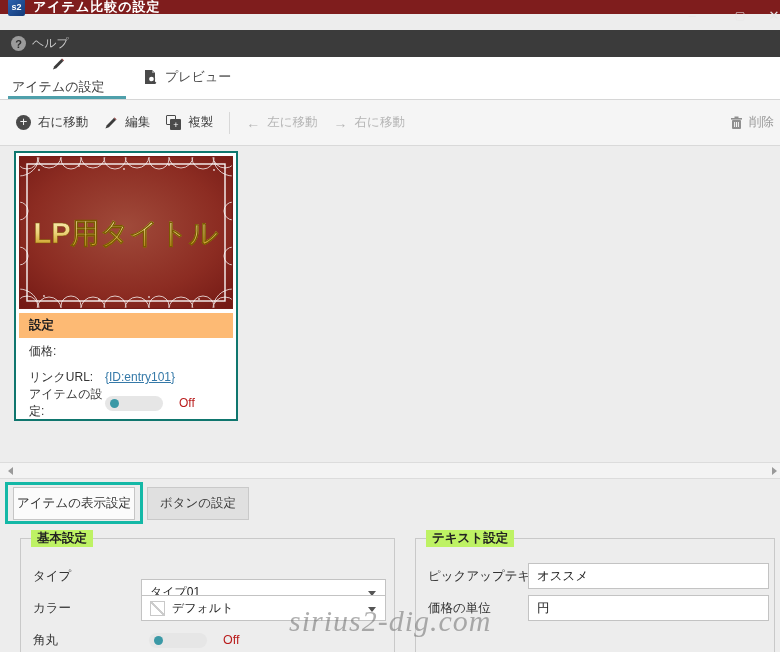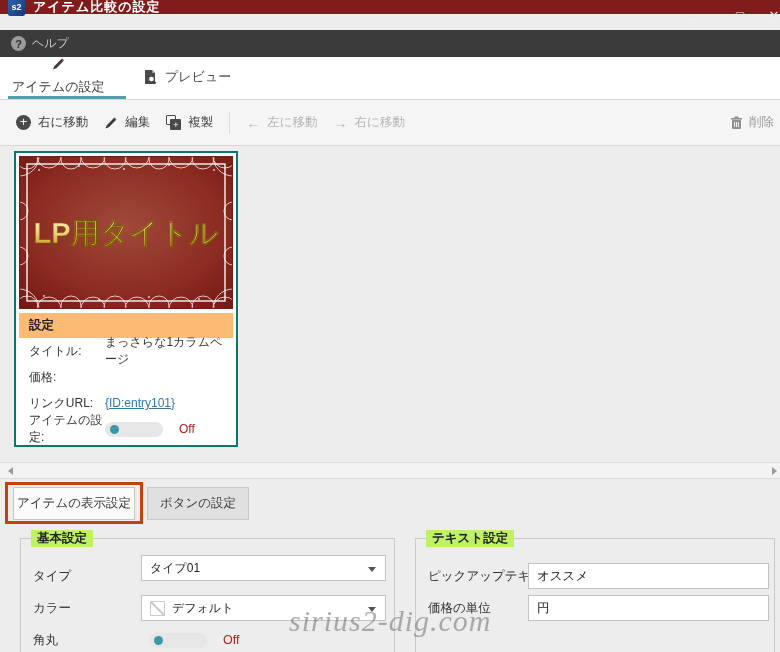--- a/index.html
+++ b/index.html
@@ -63,21 +63,21 @@
   .toggle-text { margin-left:16px; color:#b91c1c; }
 
   
   .hscroll { position:absolute; left:0; top:462px; width:780px; height:17px; background:#f3f3f3;
     border-top:1px solid #dcdcdc; border-bottom:1px solid #dcdcdc; }
   .hs-arrow { position:absolute; top:4px; width:0; height:0; border-top:4px solid transparent; border-bottom:4px solid transparent; }
   .hs-arrow.left { left:8px; border-right:5px solid #9a9a9a; }
   .hs-arrow.right { right:3px; border-left:5px solid #9a9a9a; }
 
   
-  .annotation-box { position:absolute; left:5px; top:482px; width:138px; height:42px; border:3px solid #c2410c; background:transparent;
+  .annotation-box { position:absolute; left:5px; top:482px; width:138px; height:42px; border:3px solid #14b8a6; background:transparent;
     display:flex; align-items:center; justify-content:center; }
   .lower-tab { height:33px; display:flex; align-items:center; justify-content:center; font-size:12.5px; color:#333; }
   .lower-tab.active { width:122px; background:#fbfbfb; border:1px solid #c6c6c6; }
   .lower-tab.inactive { position:absolute; left:147px; top:487px; width:102px; background:#e0e0e0; border:1px solid #c9c9c9; color:#3d3d3d; }
 
   
   .groupbox { position:absolute; border:1px solid #c9c9c9; }
   .groupbox.basic { left:20px; top:538px; width:375px; height:140px; }
   .groupbox.text { left:415px; top:538px; width:360px; height:140px; }
   .gb-title { position:absolute; left:10px; top:-9px; background:#bef264; padding:0 6px; font-size:12.5px; font-weight:bold; color:#222; }
@@ -234,24 +234,20 @@
         <circle cx="180" cy="143" r="0.9"></circle>
       </g>
       <rect x="8" y="8" width="198" height="137" fill="none" stroke="#ffffff" stroke-width="1.4" opacity="0.95"></rect>
       <rect x="0.5" y="0.5" width="213" height="152" fill="none" stroke="#771d18" stroke-width="1.5"></rect>
       <text x="107" y="87" text-anchor="middle" font-size="29" font-weight="bold" font-family="'Liberation Sans','DejaVu Sans',sans-serif" fill="url(#goldGrad)" stroke="#7a5a00" stroke-width="0.4">LP用タイトル</text>
     </svg>
 
     <div class="card-settings-header">設定</div>
 
     <div class="card-row">
-      <span class="lbl">タイトル:</span>
-      <span>まっさらな1カラムページ</span>
-    </div>
-    <div class="card-row">
       <span class="lbl">価格:</span>
       <span></span>
     </div>
     <div class="card-row">
       <span class="lbl">リンクURL:</span>
       <a class="link">{ID:entry101}</a>
     </div>
     <div class="card-row">
       <span class="lbl">アイテムの設定:</span>
       <span class="toggle">
@@ -270,21 +266,21 @@
     <div class="lower-tab active">アイテムの表示設定</div>
   </div>
   <div class="lower-tab inactive">ボタンの設定</div>
 
   <div class="groupbox basic">
     <span class="gb-title">基本設定</span>
 
     <div class="gb-row" style="top:24px;">
       <span class="gb-label">タイプ</span>
     </div>
-    <div class="select-box" style="left:120px; top:16px;">
+    <div class="select-box" style="left:120px; top:40px;">
       <span>タイプ01</span>
       <span class="select-caret"></span>
     </div>
 
     <div class="gb-row" style="top:56px;">
       <span class="gb-label">カラー</span>
     </div>
     <div class="select-box" style="left:120px; top:56px;">
       <span class="swatch"></span>
       <span>デフォルト</span>

